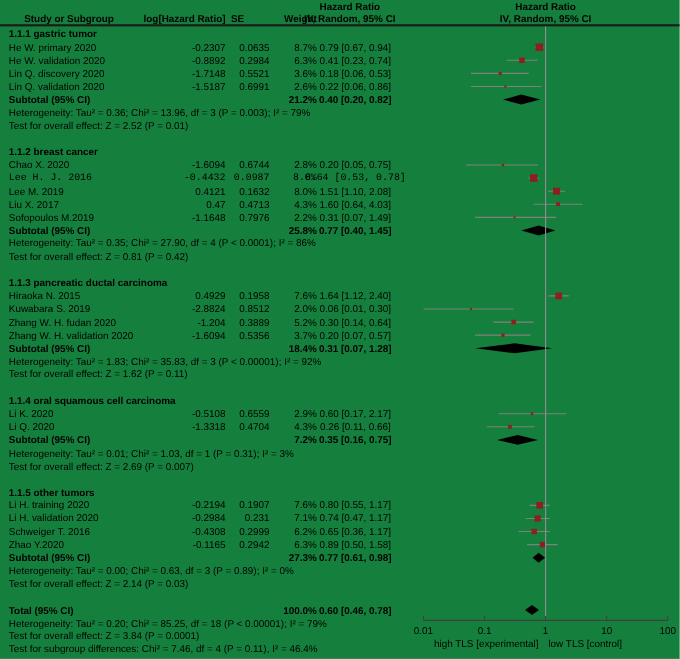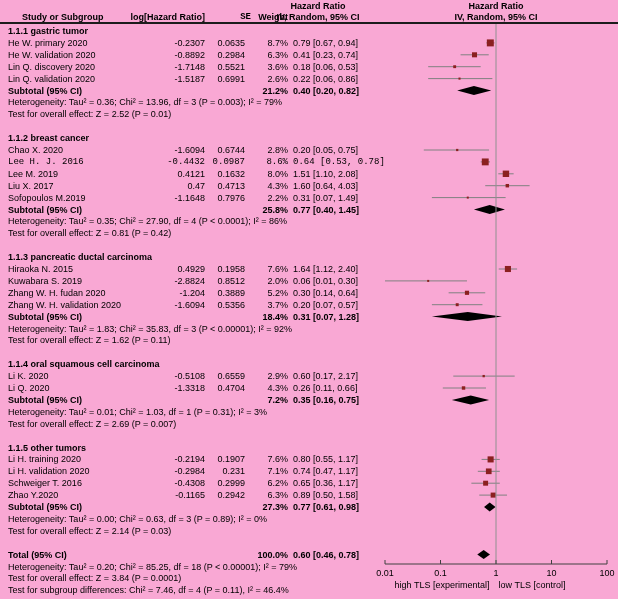--- a/index.html
+++ b/index.html
@@ -1,38 +1,38 @@
 <!DOCTYPE html>
 <html><head>
 <meta charset="utf-8">
 <style>
   html,body{margin:0;padding:0;background:#fff;}
   #root{
-    position:relative;width:618px;height:599px;background:#f9a8d4;
+    position:relative;width:618px;height:599px;background:#15803d;
     font-family:"Liberation Sans",sans-serif;font-size:9px;color:#000;
     overflow:hidden;
   }
   .b{font-weight:bold;}
   .hdr-cell{position:absolute;white-space:nowrap;font-weight:bold;}
   .h-ratio1{left:263px;top:1px;width:110px;text-align:center;}
   .h-ratio2{left:441px;top:1px;width:110px;text-align:center;}
   .h-study{left:22px;top:12px;}
   .h-loghr{left:105px;top:12px;width:100px;text-align:right;}
-  .h-se{left:213px;top:12px;width:38px;text-align:right;font-family:Liberation Mono, monospace;}
+  .h-se{left:197px;top:12px;width:38px;text-align:center;}
   .h-weight{left:242px;top:12px;width:46px;text-align:right;}
   .h-iv1{left:263px;top:12px;width:110px;text-align:center;}
   .h-iv2{left:441px;top:12px;width:110px;text-align:center;}
   .rule{position:absolute;left:0;top:22px;width:618px;height:1.5px;background:#1c1c1c;}
   .row{position:absolute;left:0;width:618px;height:12px;line-height:12px;white-space:nowrap;}
   .cell{position:absolute;top:0;white-space:nowrap;}
   .c-name{left:8px;}
   .c-loghr{left:105px;width:100px;text-align:right;}
   .c-se{left:207px;width:38px;text-align:right;}
   .c-weight{left:242px;width:46px;text-align:right;}
-  .c-ci{left:293px;width:92px;text-align:left;}
+  .c-ci{left:277px;width:92px;text-align:center;}
   .c-stat{left:8px;}
   svg#plot{position:absolute;left:0;top:0;}
   svg text{font-family:"Liberation Sans",sans-serif;font-size:9px;fill:#000;}
 </style>
 </head>
 <body>
 
 <div id="root">
 
   <div>

